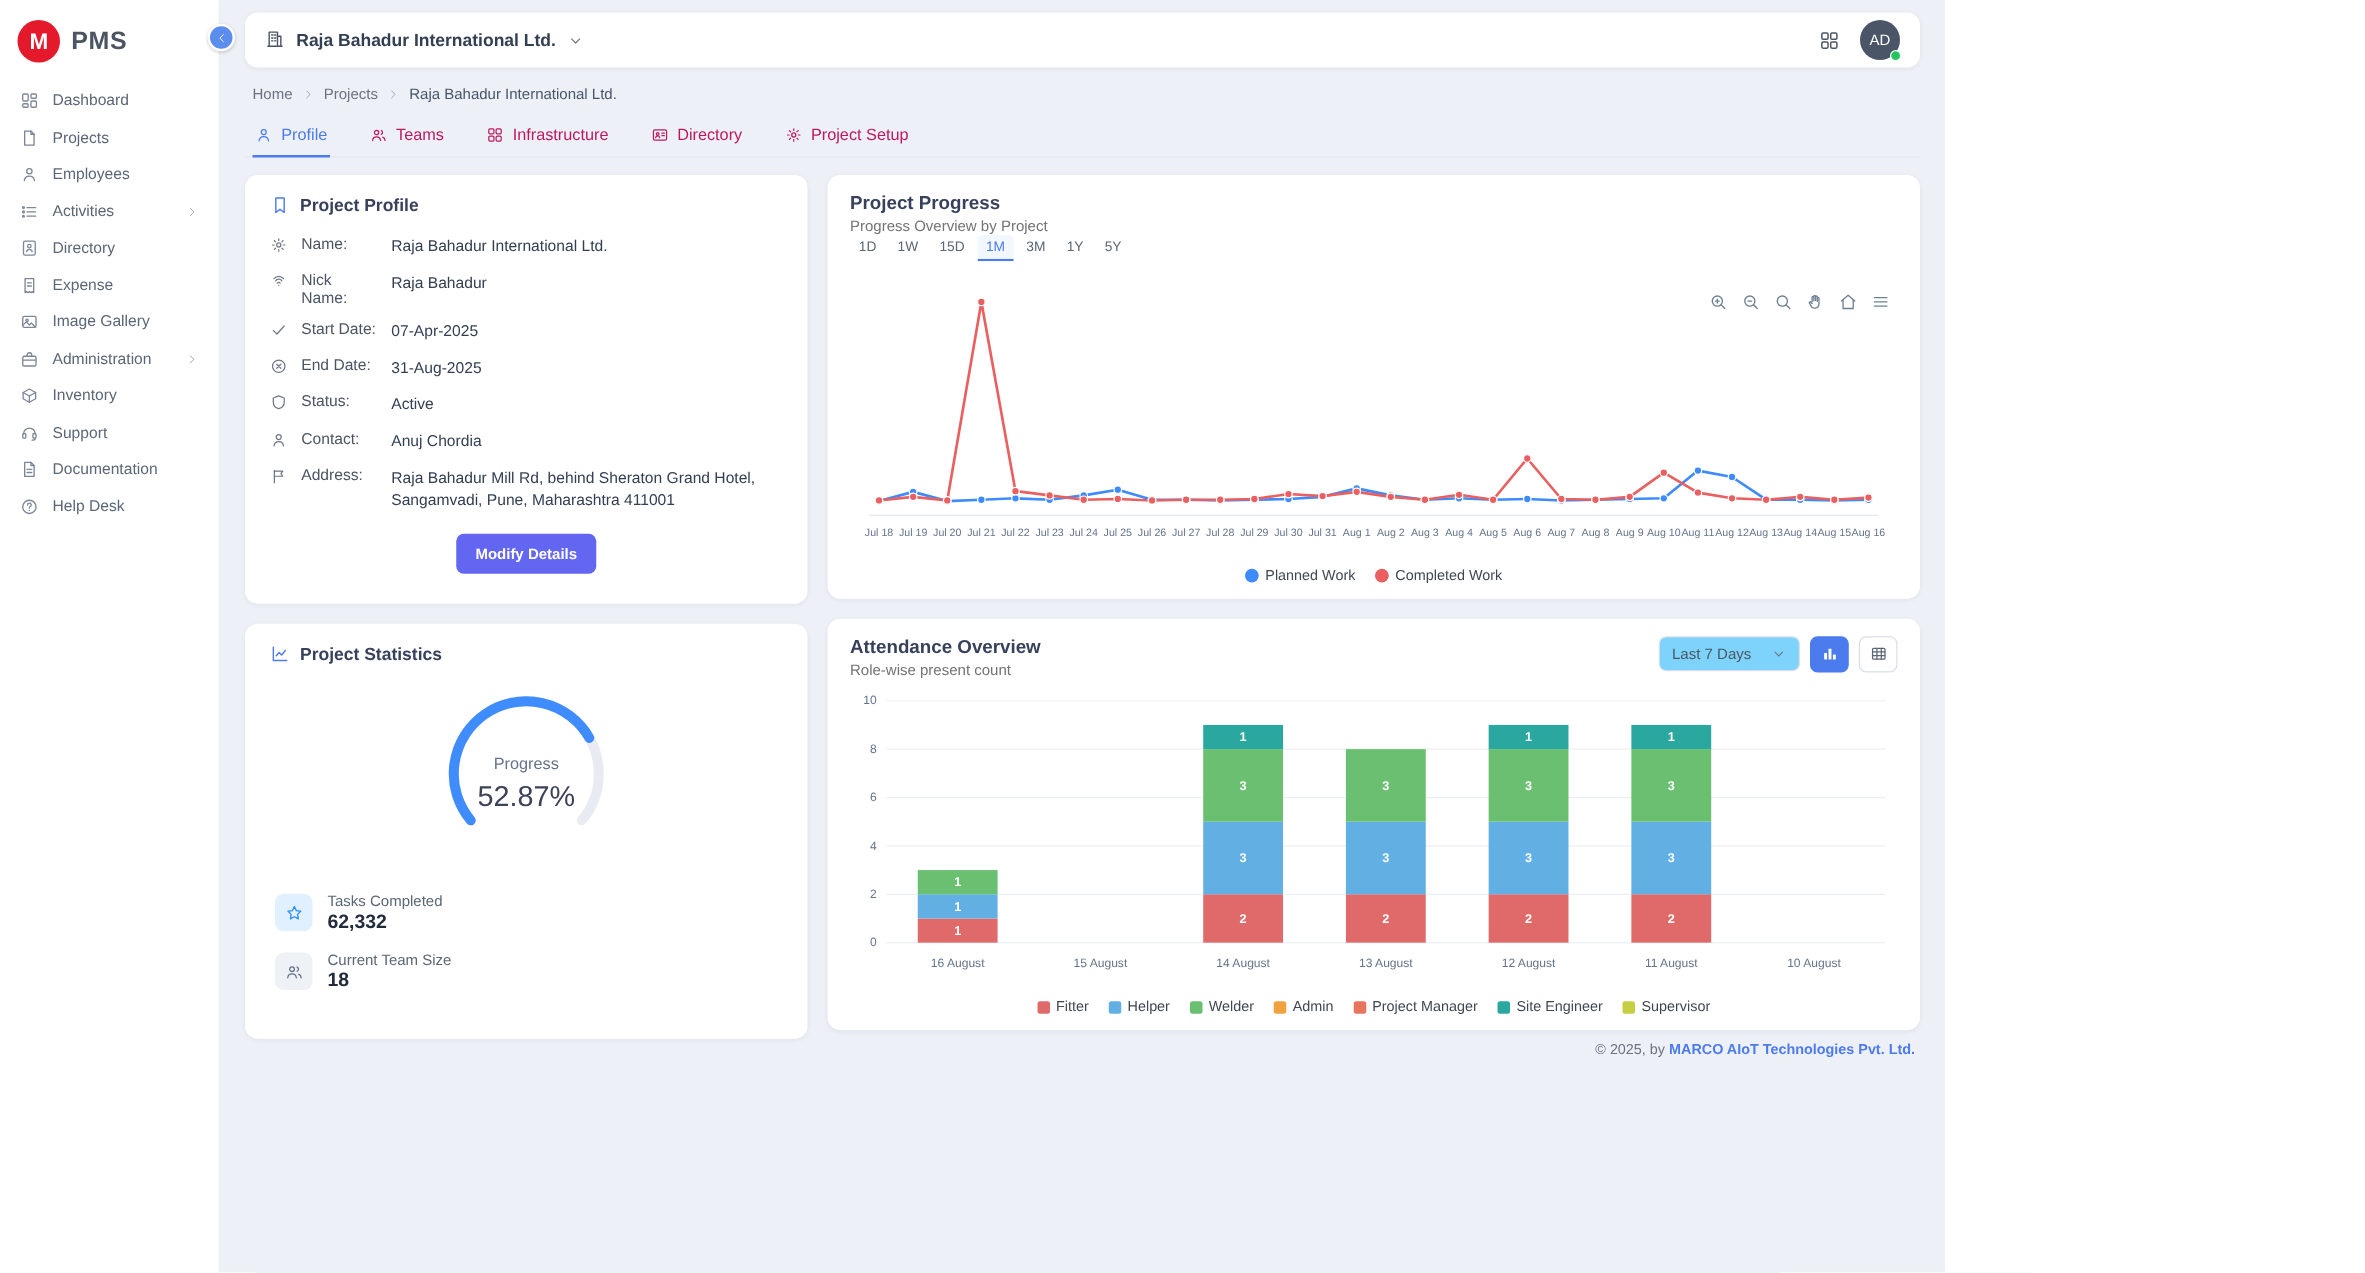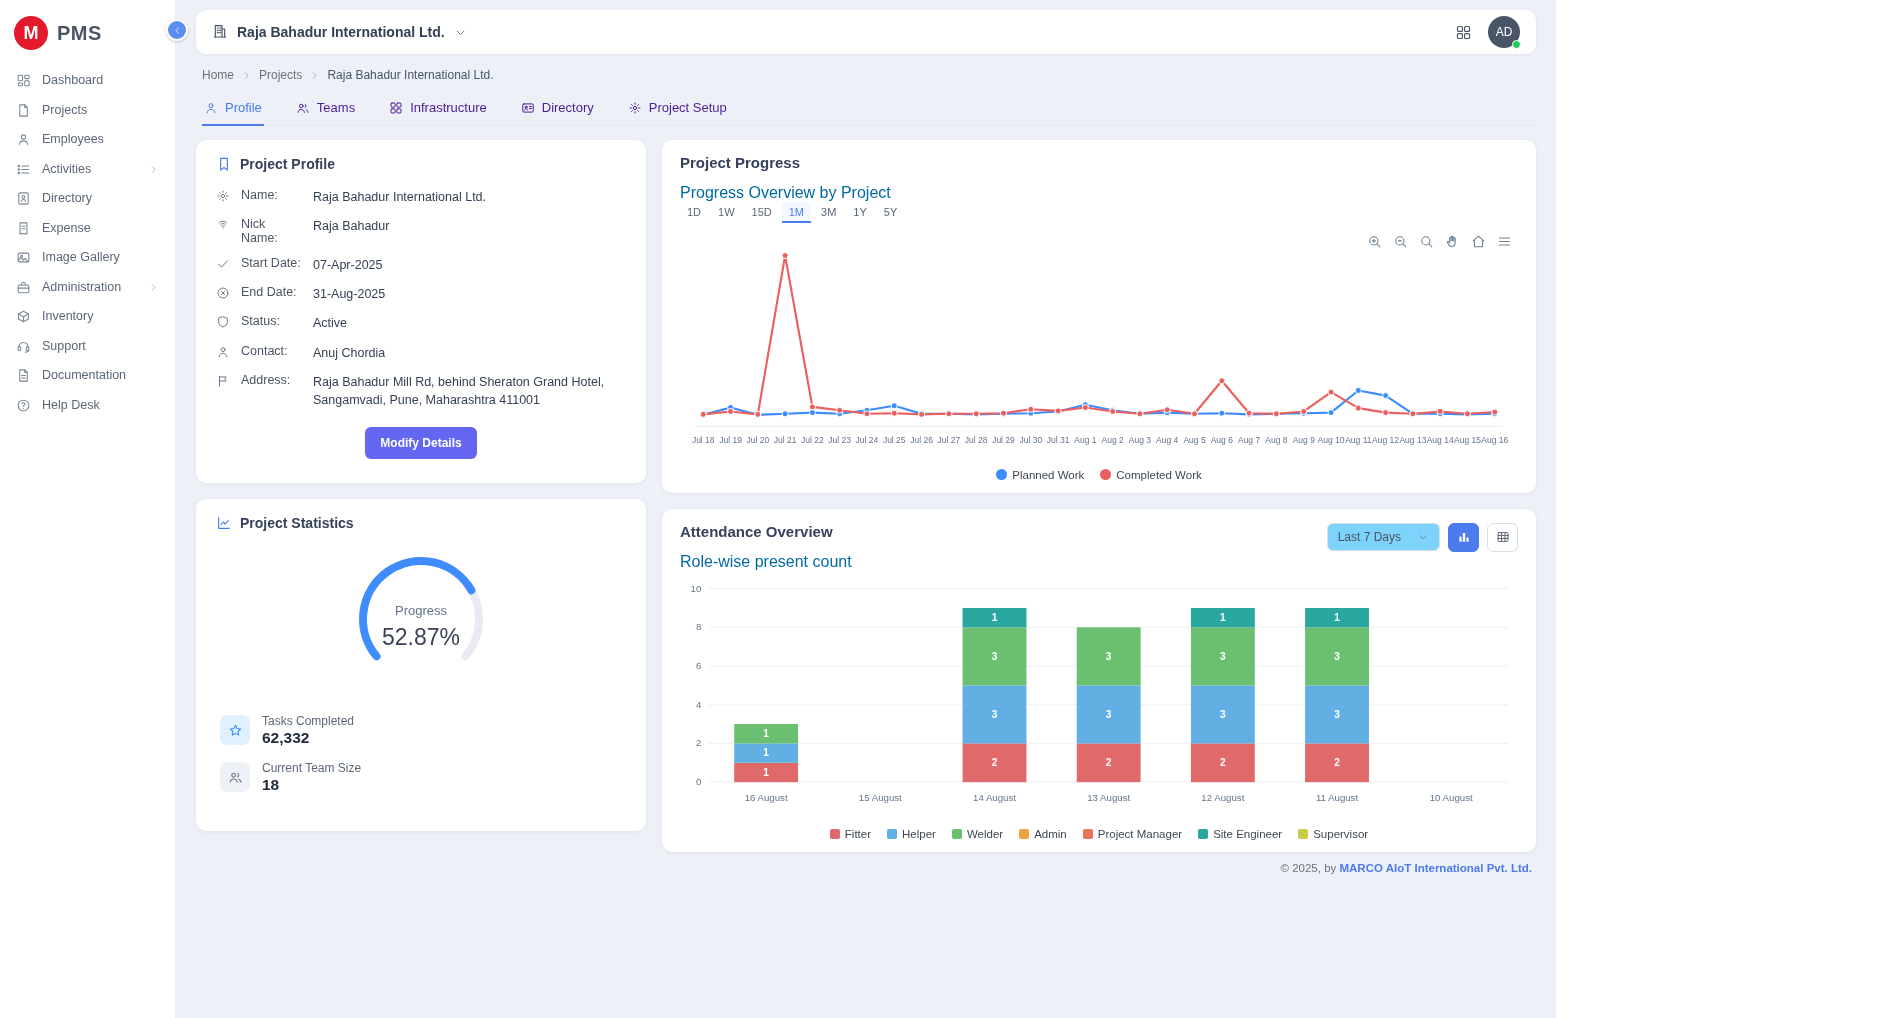--- a/index.html
+++ b/index.html
@@ -38,21 +38,21 @@
   .avatar{position:relative;width:32px;height:32px;border-radius:50%;background:#4a5568;color:#fff;display:flex;align-items:center;justify-content:center;font-size:12px;font-weight:normal;cursor:pointer}
   .status-dot{position:absolute;right:-1px;bottom:-1px;width:9px;height:9px;border-radius:50%;background:#22c55e;border:1.5px solid #fff}
 
   .breadcrumb{display:flex;align-items:center;gap:7px;padding:8px 6px;font-size:12px;color:#6b7280}
   .bc-sep{display:flex}
   .bc-sep svg{width:11px;height:11px;color:#94a3b8}
   .bc-item{cursor:pointer}
   .bc-item.current{color:#475569;cursor:default}
 
   .tabs{display:flex;gap:30px;padding:0 6px;border-bottom:1px solid #e5e8ef;margin-bottom:14px}
-  .tab{display:flex;align-items:center;gap:7px;padding:10px 2px 9px;font-size:13px;color:#4c1d95;cursor:pointer;border-bottom:2px solid transparent;margin-bottom:-1px}
+  .tab{display:flex;align-items:center;gap:7px;padding:10px 2px 9px;font-size:13px;color:#be185d;cursor:pointer;border-bottom:2px solid transparent;margin-bottom:-1px}
   .tab .t-ic{display:flex}
   .tab svg{width:14px;height:14px}
   .tab.active{color:#4b7bec;border-bottom-color:#4b7bec}
 
   .content-grid{display:flex;gap:16px;align-items:flex-start}
   .col-left{width:450px;flex-shrink:0;display:flex;flex-direction:column;gap:16px}
   .col-right{flex:1;min-width:0;display:flex;flex-direction:column;gap:16px}
 
   
   .profile-card{padding:16px 20px}
@@ -76,21 +76,21 @@
   .stat-ic svg{width:15px;height:15px}
   .stat-ic.v0{background:#eef1f6;color:#3f4a5c}
   .stat-ic.v1{background:#e1f0fe;color:#2e90fa}
   .stat-ic.v2{background:#eef1f6;color:#64748b}
   .stat-label{font-size:12px;color:#5b6776}
   .stat-value{font-size:15.5px;font-weight:bold;color:#222c3d;margin-top:1px}
 
   
   .progress-card{padding:14px 18px 4px;position:relative}
   .card-title{font-size:15px;font-weight:bold;color:#37415b}
-  .card-sub{font-size:16px;color:#0369a1;margin-top:13px}
+  .card-sub{font-size:12px;color:#737373;margin-top:3px}
   .range-row{display:flex;gap:3px;}
   .range-btn{font-size:11px;color:#5b6776;padding:4px 7px 3px;cursor:pointer;border-bottom:2px solid transparent}
   .range-btn.active{color:#4b7bec;border-bottom-color:#4b7bec;background:#f3f7ff;border-radius:4px 4px 0 0}
   .chart-toolbar{position:absolute;top:94px;right:24px;display:flex;gap:11px;z-index:2}
   .tb-ic{cursor:pointer;color:#6e8192;display:flex}
   .tb-ic svg{width:15px;height:15px}
   #line-chart{width:100%;height:auto;display:block;margin-top:2px}
 
   .legend{display:flex;justify-content:center;align-items:center;gap:16px;padding:0 0 8px;font-size:11.5px;color:#3f4753;flex-wrap:wrap}
   .legend-item{display:flex;align-items:center;gap:5px;cursor:pointer}
@@ -777,19 +777,19 @@
                 <span>Site Engineer</span>
               </span>
               <span class="legend-item">
                 <span class="legend-sq" style="background: rgb(198, 207, 65);"></span>
                 <span>Supervisor</span>
               </span>
             </div>
         </section>
 
         <div class="footer">
-          <span>© 2025, by </span><a>MARCO AIoT International Pvt. Ltd.</a>
+          <span>© 2025, by </span><a>MARCO AIoT Technologies Pvt. Ltd.</a>
         </div>
       </div>
 
     </div>
   </main>
 </div>
 
 </body></html>

